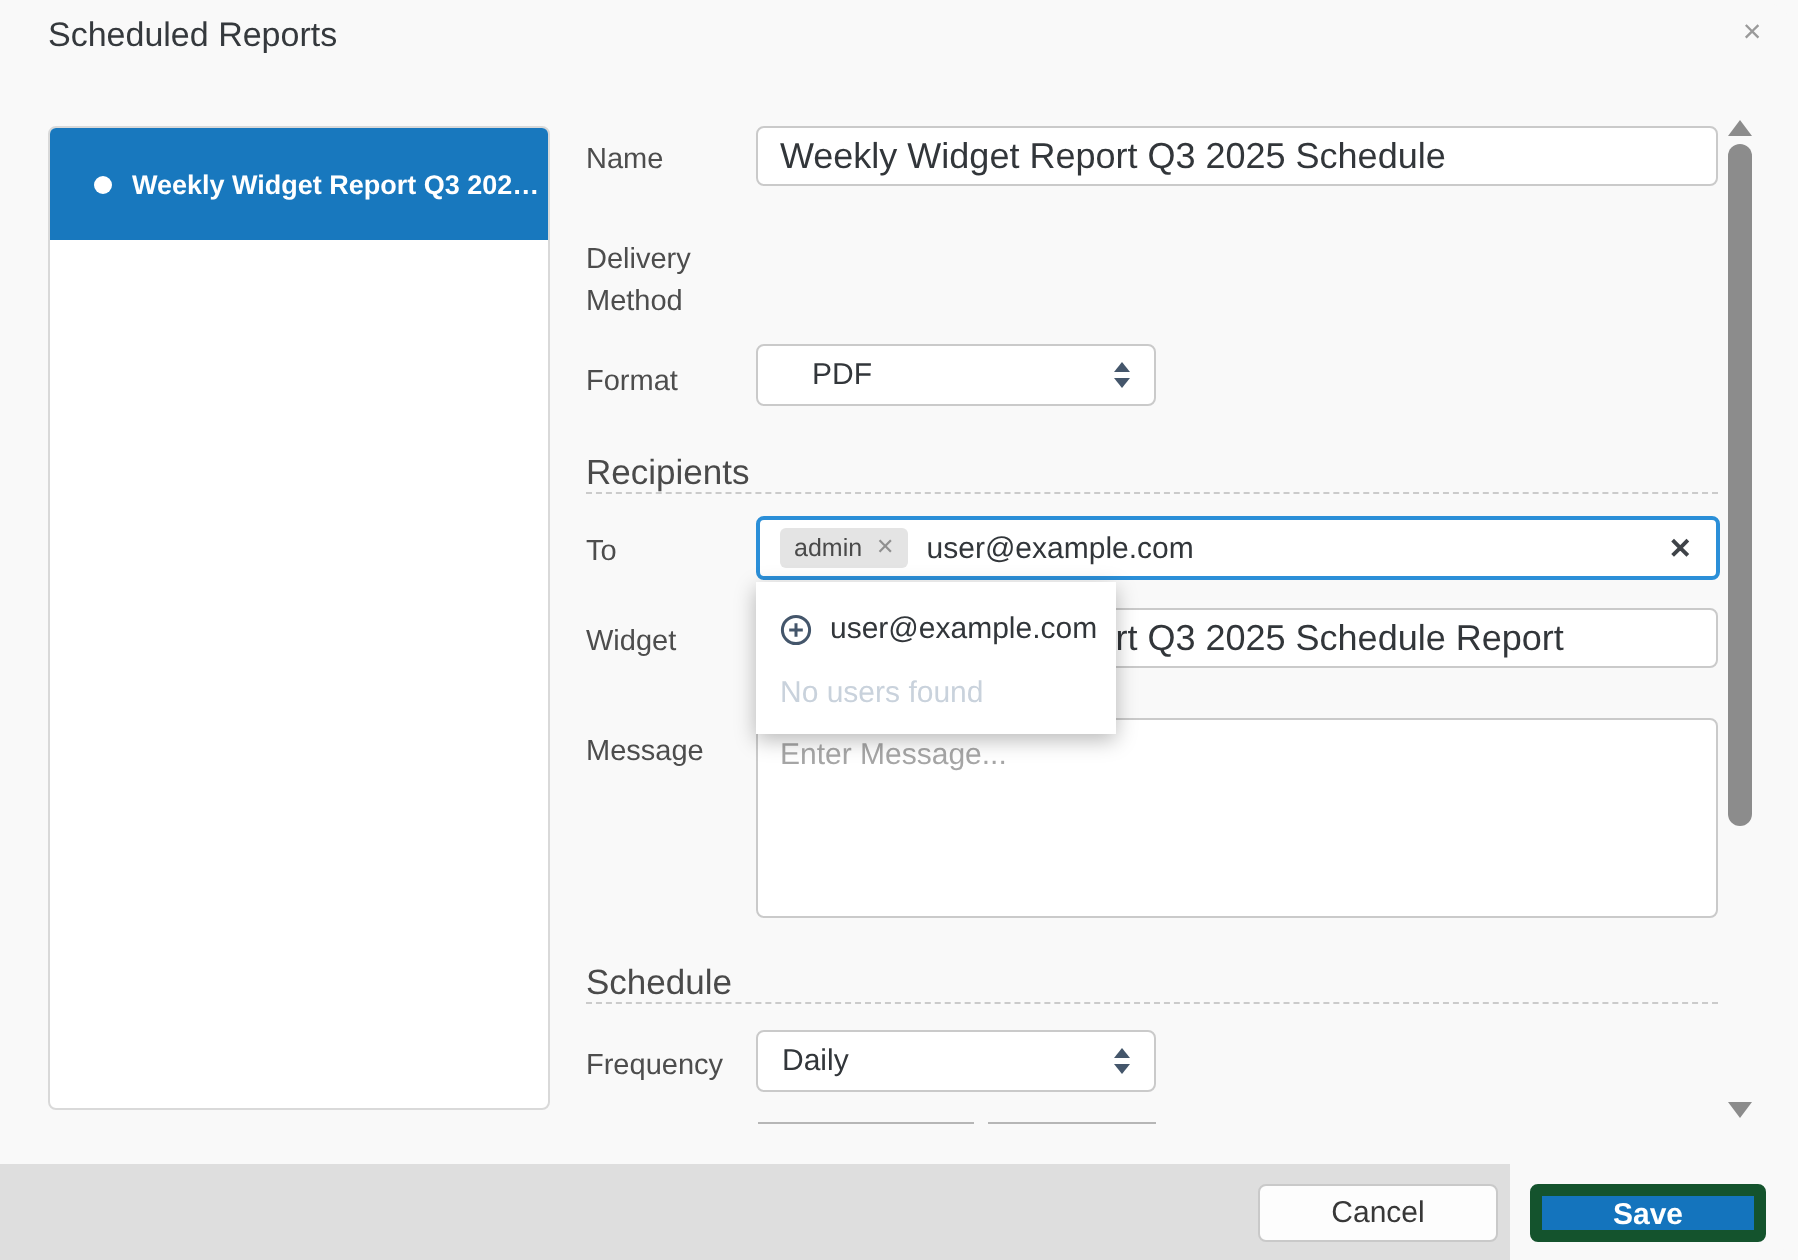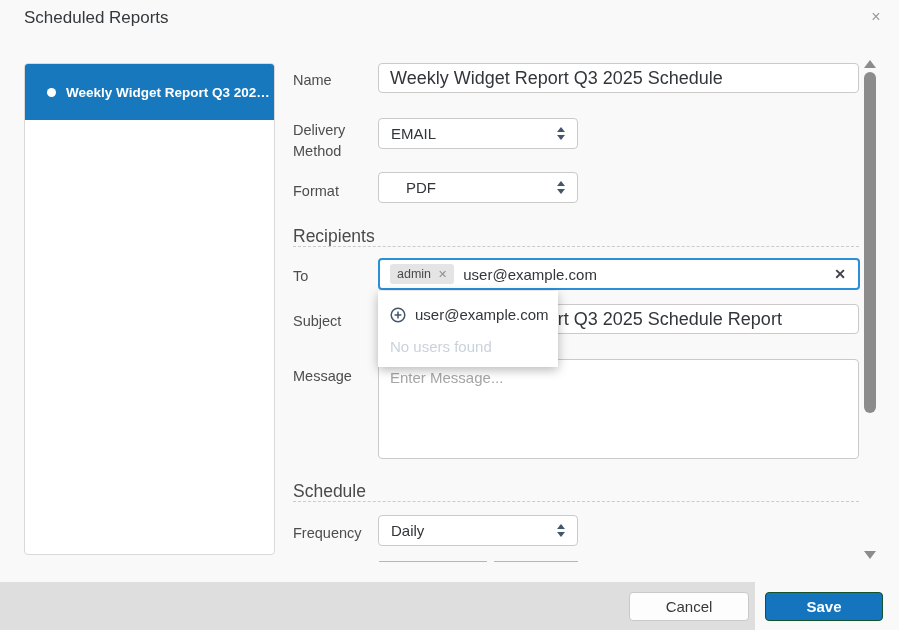--- a/index.html
+++ b/index.html
@@ -70,21 +70,21 @@
     border-radius:6px;cursor:pointer;}
   .sb-down{position:absolute;left:864px;top:551px;width:0;height:0;
     border-left:6px solid transparent;border-right:6px solid transparent;
     border-top:8px solid #8c8c8c;cursor:pointer;}
 
   
   .footer{position:absolute;left:0;top:582px;width:755px;height:48px;background:#dedede;}
   .btn{position:absolute;top:10px;height:29px;border-radius:4px;font-size:15px;cursor:pointer;
     font-family:"Liberation Sans",sans-serif;}
   .btn-cancel{left:629px;width:120px;background:#fdfdfd;border:1px solid #c9c9c9;color:#383838;}
-  .btn-save{left:765px;width:118px;background:#1474bd;border:1px solid #14532d;color:#fff;font-weight:bold;}
+  .btn-save{left:765px;width:118px;background:#1474bd;border:6px solid #14532d;color:#fff;font-weight:bold;}
 
   .cp-icon{flex:0 0 auto;display:flex;}
 </style>
 </head>
 <body>
 
 <div class="modal">
 
   <div class="dlg-title">Scheduled Reports</div>
   <div class="dlg-close">×</div>
@@ -93,27 +93,20 @@
     <div class="list-item">
       <span class="bullet"></span>
       <span class="list-item-label">Weekly Widget Report Q3 202…</span>
     </div>
   </div>
 
   <div class="flabel" style="left:293px;top:70px;">Name</div>
   <input class="tinput" style="left: 378px; top: 63px; width: 481px;" type="text" value="Weekly Widget Report Q3 2025 Schedule">
 
   <div class="flabel" style="left:293px;top:120px;width:72px;">Delivery Method</div>
-  <div class="select" style="left:378px;top:118px;">
-    <span>EMAIL</span>
-    <span class="spinners">
-      <span class="tri-up"></span>
-        <span class="tri-down"></span>
-    </span>
-  </div>
 
   <div class="flabel" style="left:293px;top:181px;">Format</div>
   <div class="select" style="left:378px;top:172px;padding-left:27px;">
     <span>PDF</span>
     <span class="spinners">
       <span class="tri-up"></span>
         <span class="tri-down"></span>
     </span>
   </div>
 
@@ -123,21 +116,21 @@
   <div class="flabel" style="left:293px;top:266px;">To</div>
   <div class="to-input">
     <span class="chip">
       <span>admin</span>
       <span class="chip-x">✕</span>
     </span>
     <span class="to-text">user@example.com</span>
     <span class="clear-x">✕</span>
   </div>
 
-  <div class="flabel" style="left:293px;top:311px;">Subject</div>
+  <div class="flabel" style="left:293px;top:311px;">Widget</div>
   <input class="tinput" style="left: 378px; top: 304px; width: 481px;" type="text" value="Weekly Widget Report Q3 2025 Schedule Report">
 
   <div class="dropdown">
     <div class="dd-option">
       <span class="cp-icon">
         <svg width="16" height="16" viewBox="0 0 16 16">
           <circle cx="8" cy="8" r="6.8" fill="none" stroke="#44566b" stroke-width="1.5"></circle>
           <path d="M8 4.6v6.8M4.6 8h6.8" stroke="#44566b" stroke-width="1.5" fill="none"></path>
         </svg>
       </span>

